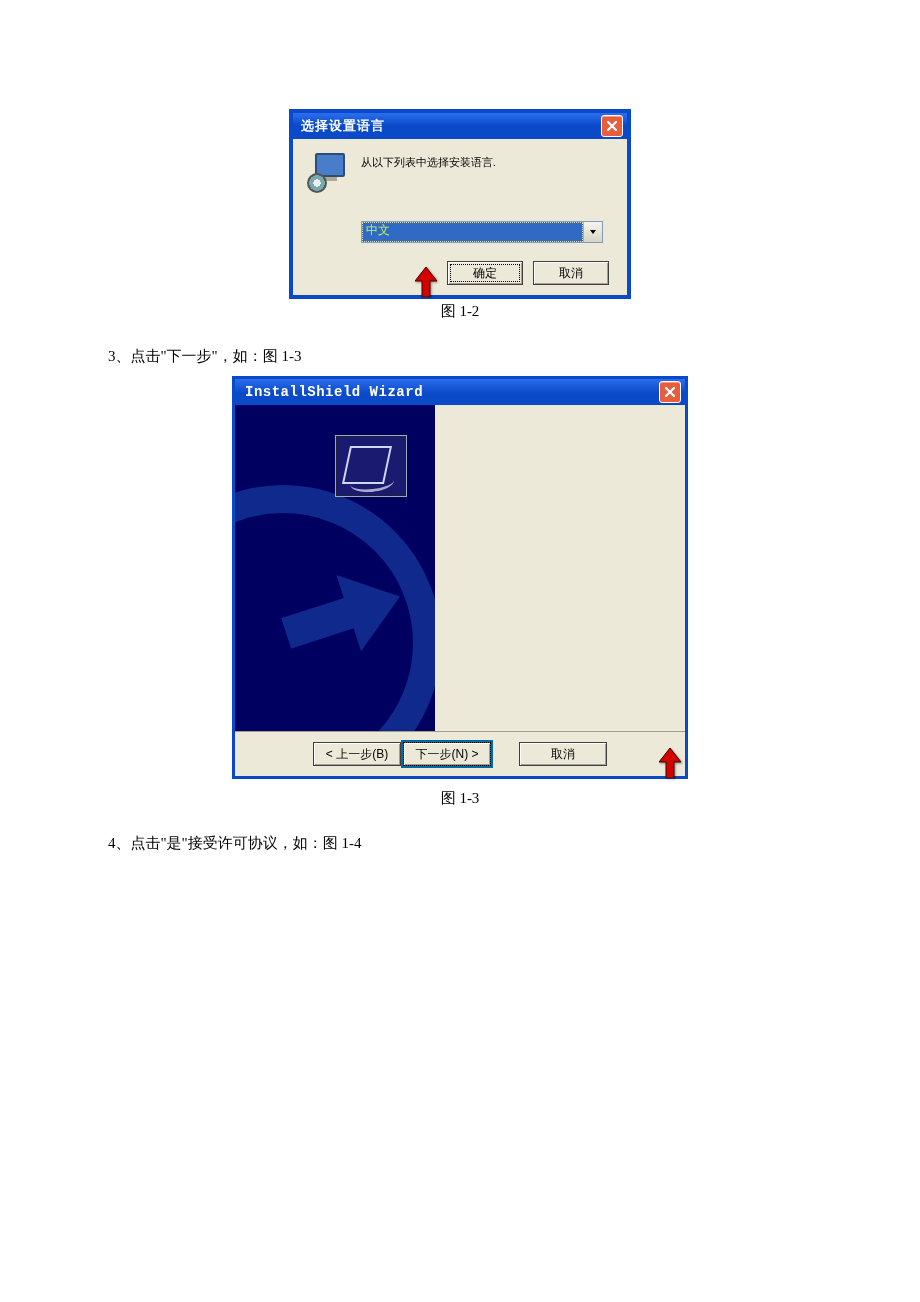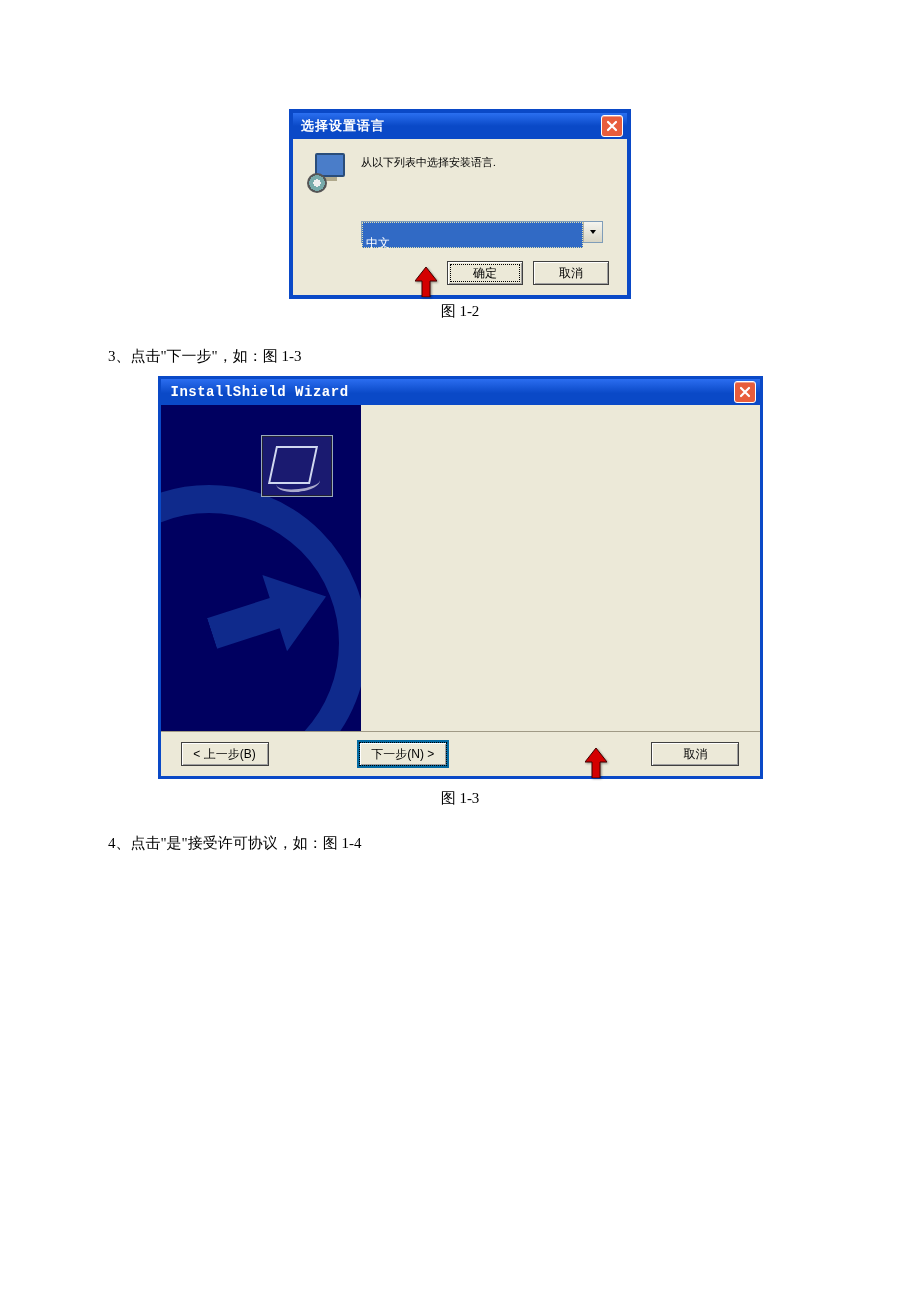--- a/index.html
+++ b/index.html
@@ -105,23 +105,23 @@
     height: 22px;
     border: 1px solid #7f9db9;
     background: #fff;
     display: flex;
     align-items: stretch;
     box-sizing: border-box;
   }
   .xp-select .sel-value {
     flex: 1;
     background: #316ac5;
-    color: #ffffff;
-    font-size: 12px;
-    padding: 13px 4px;
+    color: #bef264;
+    font-size: 12px;
+    padding: 0 4px;
     outline: 1px dotted #e0e0b0;
     outline-offset: -1px;
   }
   .xp-select .sel-arrow {
     width: 18px;
     background: linear-gradient(#f5f5ef, #d8d5c4);
     border-left: 1px solid #b5b0a0;
     display: flex;
     align-items: center;
     justify-content: center;
@@ -167,21 +167,21 @@
   }
 
   .body-text {
     font-size: 15px;
     margin: 0 0 10px 0;
     padding-left: 108px;
   }
 
   
   .dlg2-wrap {
-    width: 605px;
+    width: 456px;
     margin: 0 auto;
     border-radius: 10px;
   }
   .dlg2-titlebar {
     height: 26px;
     background: linear-gradient(to bottom, #2b6df0 0%, #0a49c7 55%, #0a49c7 100%);
     display: flex;
     align-items: center;
     justify-content: space-between;
     padding: 0 4px 0 10px;
@@ -268,21 +268,21 @@
     letter-spacing: .3px;
   }
   .dlg2-right .para {
     font-size: 12px;
   }
   .dlg2-footer {
     height: 44px;
     border-top: 1px solid #a09a86;
     display: flex;
     align-items: center;
-    justify-content: space-between;
+    justify-content: center;
     gap: 0;
     padding: 0 20px;
     position: relative;
     background: #ece9d8;
   }
   .dlg2-footer .xp-btn {
     min-width: 86px;
     height: 22px;
     font-size: 12px;
   }

